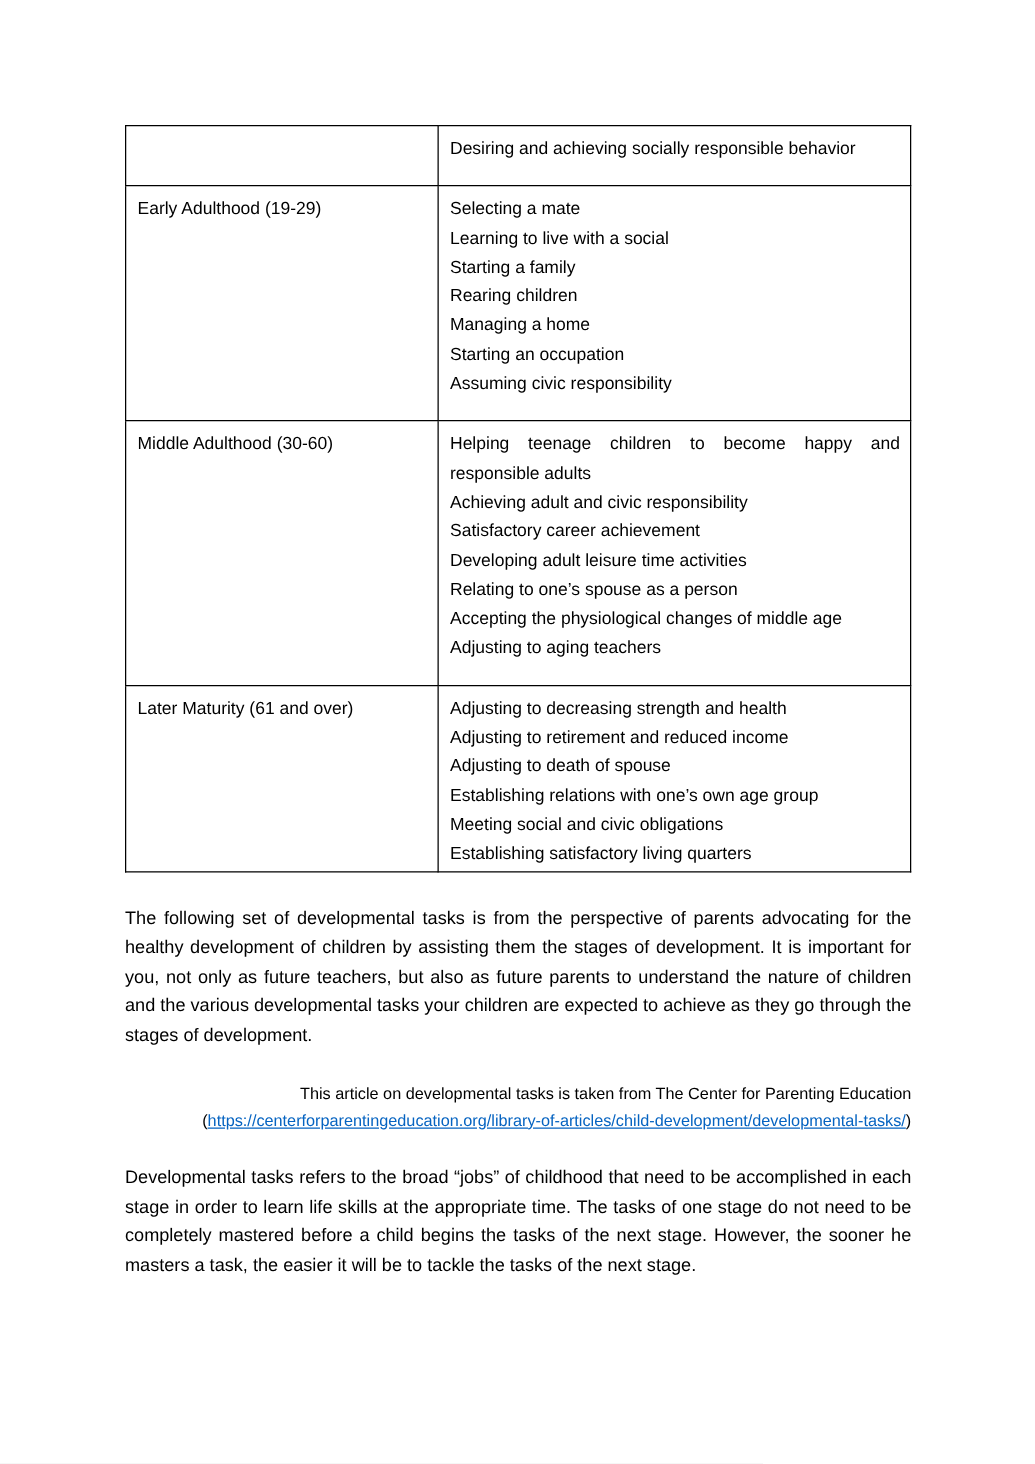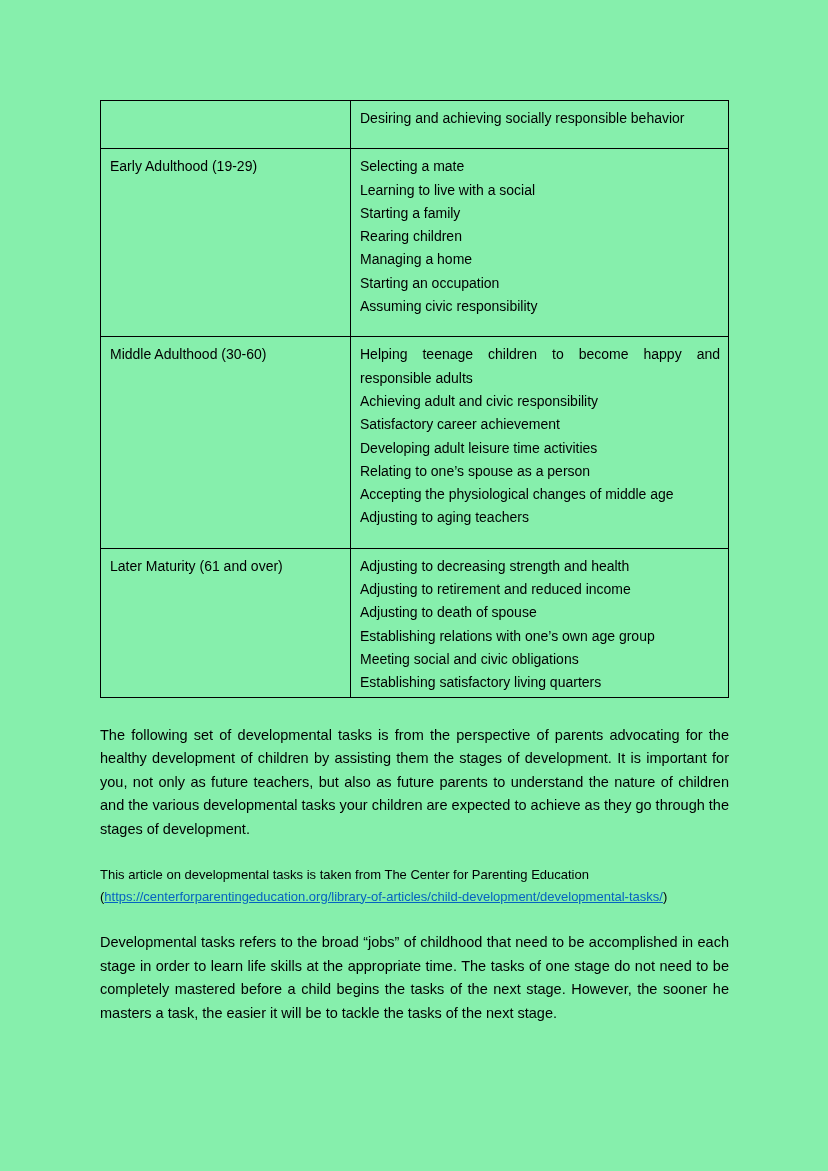--- a/index.html
+++ b/index.html
@@ -1,21 +1,21 @@
 <!DOCTYPE html>
 <html style="--link-color: #0563c1;"><head>
 <meta charset="utf-8">
 <style>
   * { margin: 0; padding: 0; box-sizing: border-box; }
   html, body { background: #e9e9e9; }
   .page {
     position: relative;
     width: 828px;
     height: 1171px;
-    background: #86efac;
+    background: #ffffff;
     font-family: "Liberation Sans", "DejaVu Sans", sans-serif;
     color: #000000;
     overflow: hidden;
     margin: 0 auto;
   }
   .content {
     position: absolute;
     left: 100px;
     top: 100px;
     width: 629px;
@@ -40,21 +40,21 @@
   .task { text-align: justify; }
   .para {
     font-size: 14.5px;
     line-height: 23.5px;
     text-align: justify;
     margin-top: 26px;
   }
   .para-small {
     font-size: 13px;
     line-height: 21.7px;
-    text-align: left;
+    text-align: right;
     margin-top: 23px;
   }
   .para-def { margin-top: 24px; }
   a.link {
     color: var(--link-color, #0563c1);
     text-decoration: underline;
     cursor: pointer;
     overflow-wrap: anywhere;
   }
 </style>

